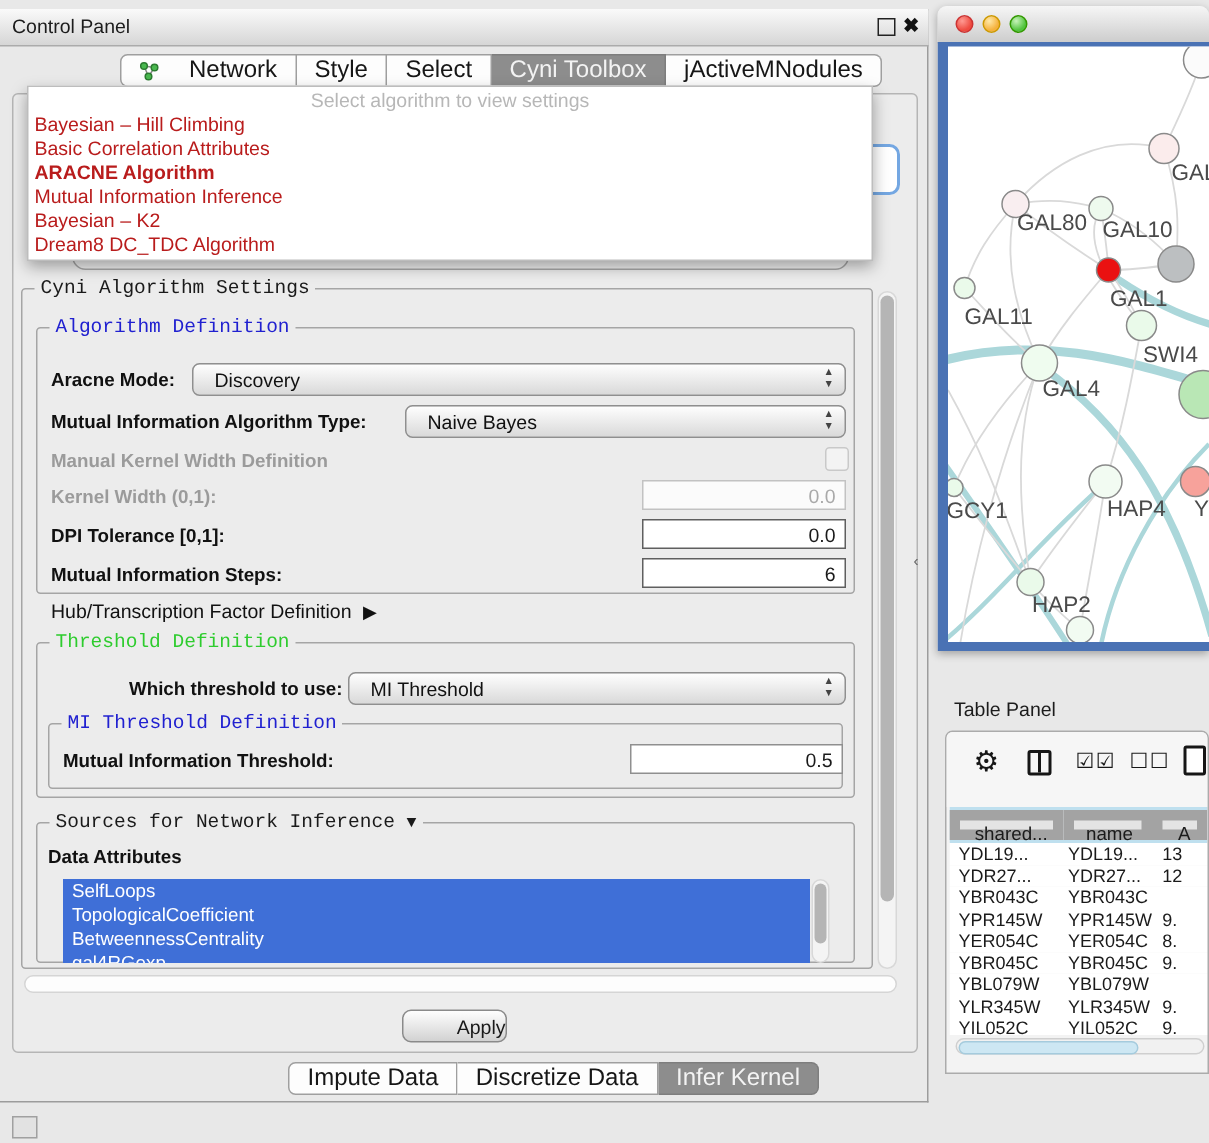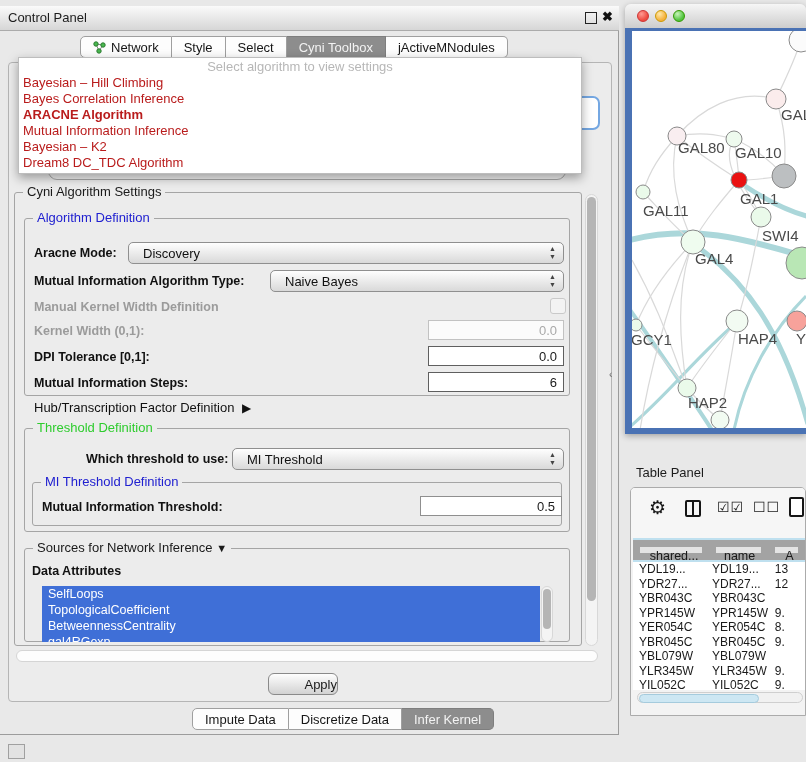--- a/index.html
+++ b/index.html
@@ -11,41 +11,41 @@
   .cp-window{left:0;top:6px;width:619px;height:729px;background:#e9e9e9;border:1px solid #9c9c9c;border-left:none;box-sizing:border-box;}
   .cp-titlebar{left:0;top:6px;width:619px;height:24px;background:linear-gradient(#fafafa,#d6d6d6);border-bottom:1px solid #ababab;}
   .cp-title{left:8px;top:10px;font-size:13px;color:#1c1c1c;}
   .float-icon{left:585px;top:12px;width:10px;height:10px;border:1.5px solid #222;background:transparent;}
   .close-icon{left:602px;top:9px;font-size:13px;font-weight:bold;color:#111;}
 
   
   .tabstrip{display:flex;height:22px;}
   .cp-tabs{left:80px;top:36px;}
   .bottom-tabs{left:148px;top:708px;padding-left:44px;}
-  .tab{display:flex;align-items:center;gap:5px;padding:0 12px;background:#fdfdfd;border:1px solid #9f9f9f;border-left:none;font-size:13px;color:#161616;white-space:nowrap;cursor:default;}
+  .tab{display:flex;align-items:center;gap:20px;padding:0 12px;background:#fdfdfd;border:1px solid #9f9f9f;border-left:none;font-size:16px;color:#161616;white-space:nowrap;cursor:default;}
   .tab:first-child{border-left:1px solid #9f9f9f;border-radius:5px 0 0 5px;}
   .tab:last-child{border-radius:0 5px 5px 0;}
   .tab.active{background:#8d8d8d;color:#f3f3f3;border-color:#7e7e7e;}
 
   .cp-content{left:8px;top:62px;width:604px;height:640px;background:#ececec;border:1px solid #b5b5b5;border-radius:4px;box-sizing:border-box;}
 
   
   .ghost-combo{left:48px;top:150px;width:516px;height:28px;border:1px solid #a8a8a8;border-radius:9px;background:#f1f1f1;z-index:2;}
   .ghost-combo span{position:absolute;left:14px;top:7px;color:#9c9c9c;}
   .blue-ring-combo{left:420px;top:96px;width:176px;height:30px;border:2px solid #74a7e2;border-radius:7px;background:#fff;z-index:2;}
 
   
   .popup{left:18px;top:57px;width:562px;height:115px;background:#fff;border:1px solid #bdbdbd;box-shadow:0 4px 10px rgba(0,0,0,.35);z-index:10;overflow:hidden;}
   .popup .ph{height:17px;line-height:17px;text-align:center;color:#b7b7b7;}
   .popup .item{height:16px;line-height:16px;padding-left:4px;color:#b91c1c;}
   .popup .item.sel{font-weight:bold;}
 
   
   .groupbox{border:1px solid #a5a5a5;border-radius:3px;box-sizing:border-box;}
-  .grouplabel{position:absolute;top:-9px;left:8px;background:#ececec;padding:0 4px;font-size:13px;white-space:nowrap;}
+  .grouplabel{position:absolute;top:-9px;left:8px;background:#ececec;padding:0 4px;font-size:13px;white-space:nowrap;font-family:Liberation Mono, monospace;}
   .blue-t{color:#2020d0;}
   .green-t{color:#2ecc2e;}
 
   .lbl{position:absolute;font-weight:bold;font-size:12.5px;color:#111;white-space:nowrap;}
   .lbl.dis{color:#9b9b9b;}
   .plain{font-weight:normal;}
 
   .combo{position:absolute;height:22px;background:linear-gradient(#fefefe,#d9d9d9);border:1px solid #8f8f8f;border-radius:5px;box-sizing:border-box;}
   .combo .val{position:absolute;left:14px;top:3px;font-size:13px;color:#111;}
   .combo .spin{position:absolute;right:7px;top:2px;font-size:7px;line-height:8px;color:#444;text-align:center;}
@@ -139,21 +139,21 @@
 
   <div class="abs blue-ring-combo"></div>
   <div class="abs ghost-combo">
     <span>gal-filtered.sif default node</span>
   </div>
 
   <div class="abs popup">
     <div class="ph">Select algorithm to view settings</div>
     <div id="popup-items">
         <div class="item">Bayesian – Hill Climbing</div>
-        <div class="item">Bayes Correlation Inference</div>
+        <div class="item">Basic Correlation Attributes</div>
         <div class="item sel">ARACNE Algorithm</div>
         <div class="item">Mutual Information Inference</div>
         <div class="item">Bayesian – K2</div>
         <div class="item">Dream8 DC_TDC Algorithm</div>
       </div>
   </div>
 
   <div class="abs groupbox" style="left:14px;top:192px;width:568px;height:454px;">
     <span class="grouplabel">Cyni Algorithm Settings</span>
   </div>

